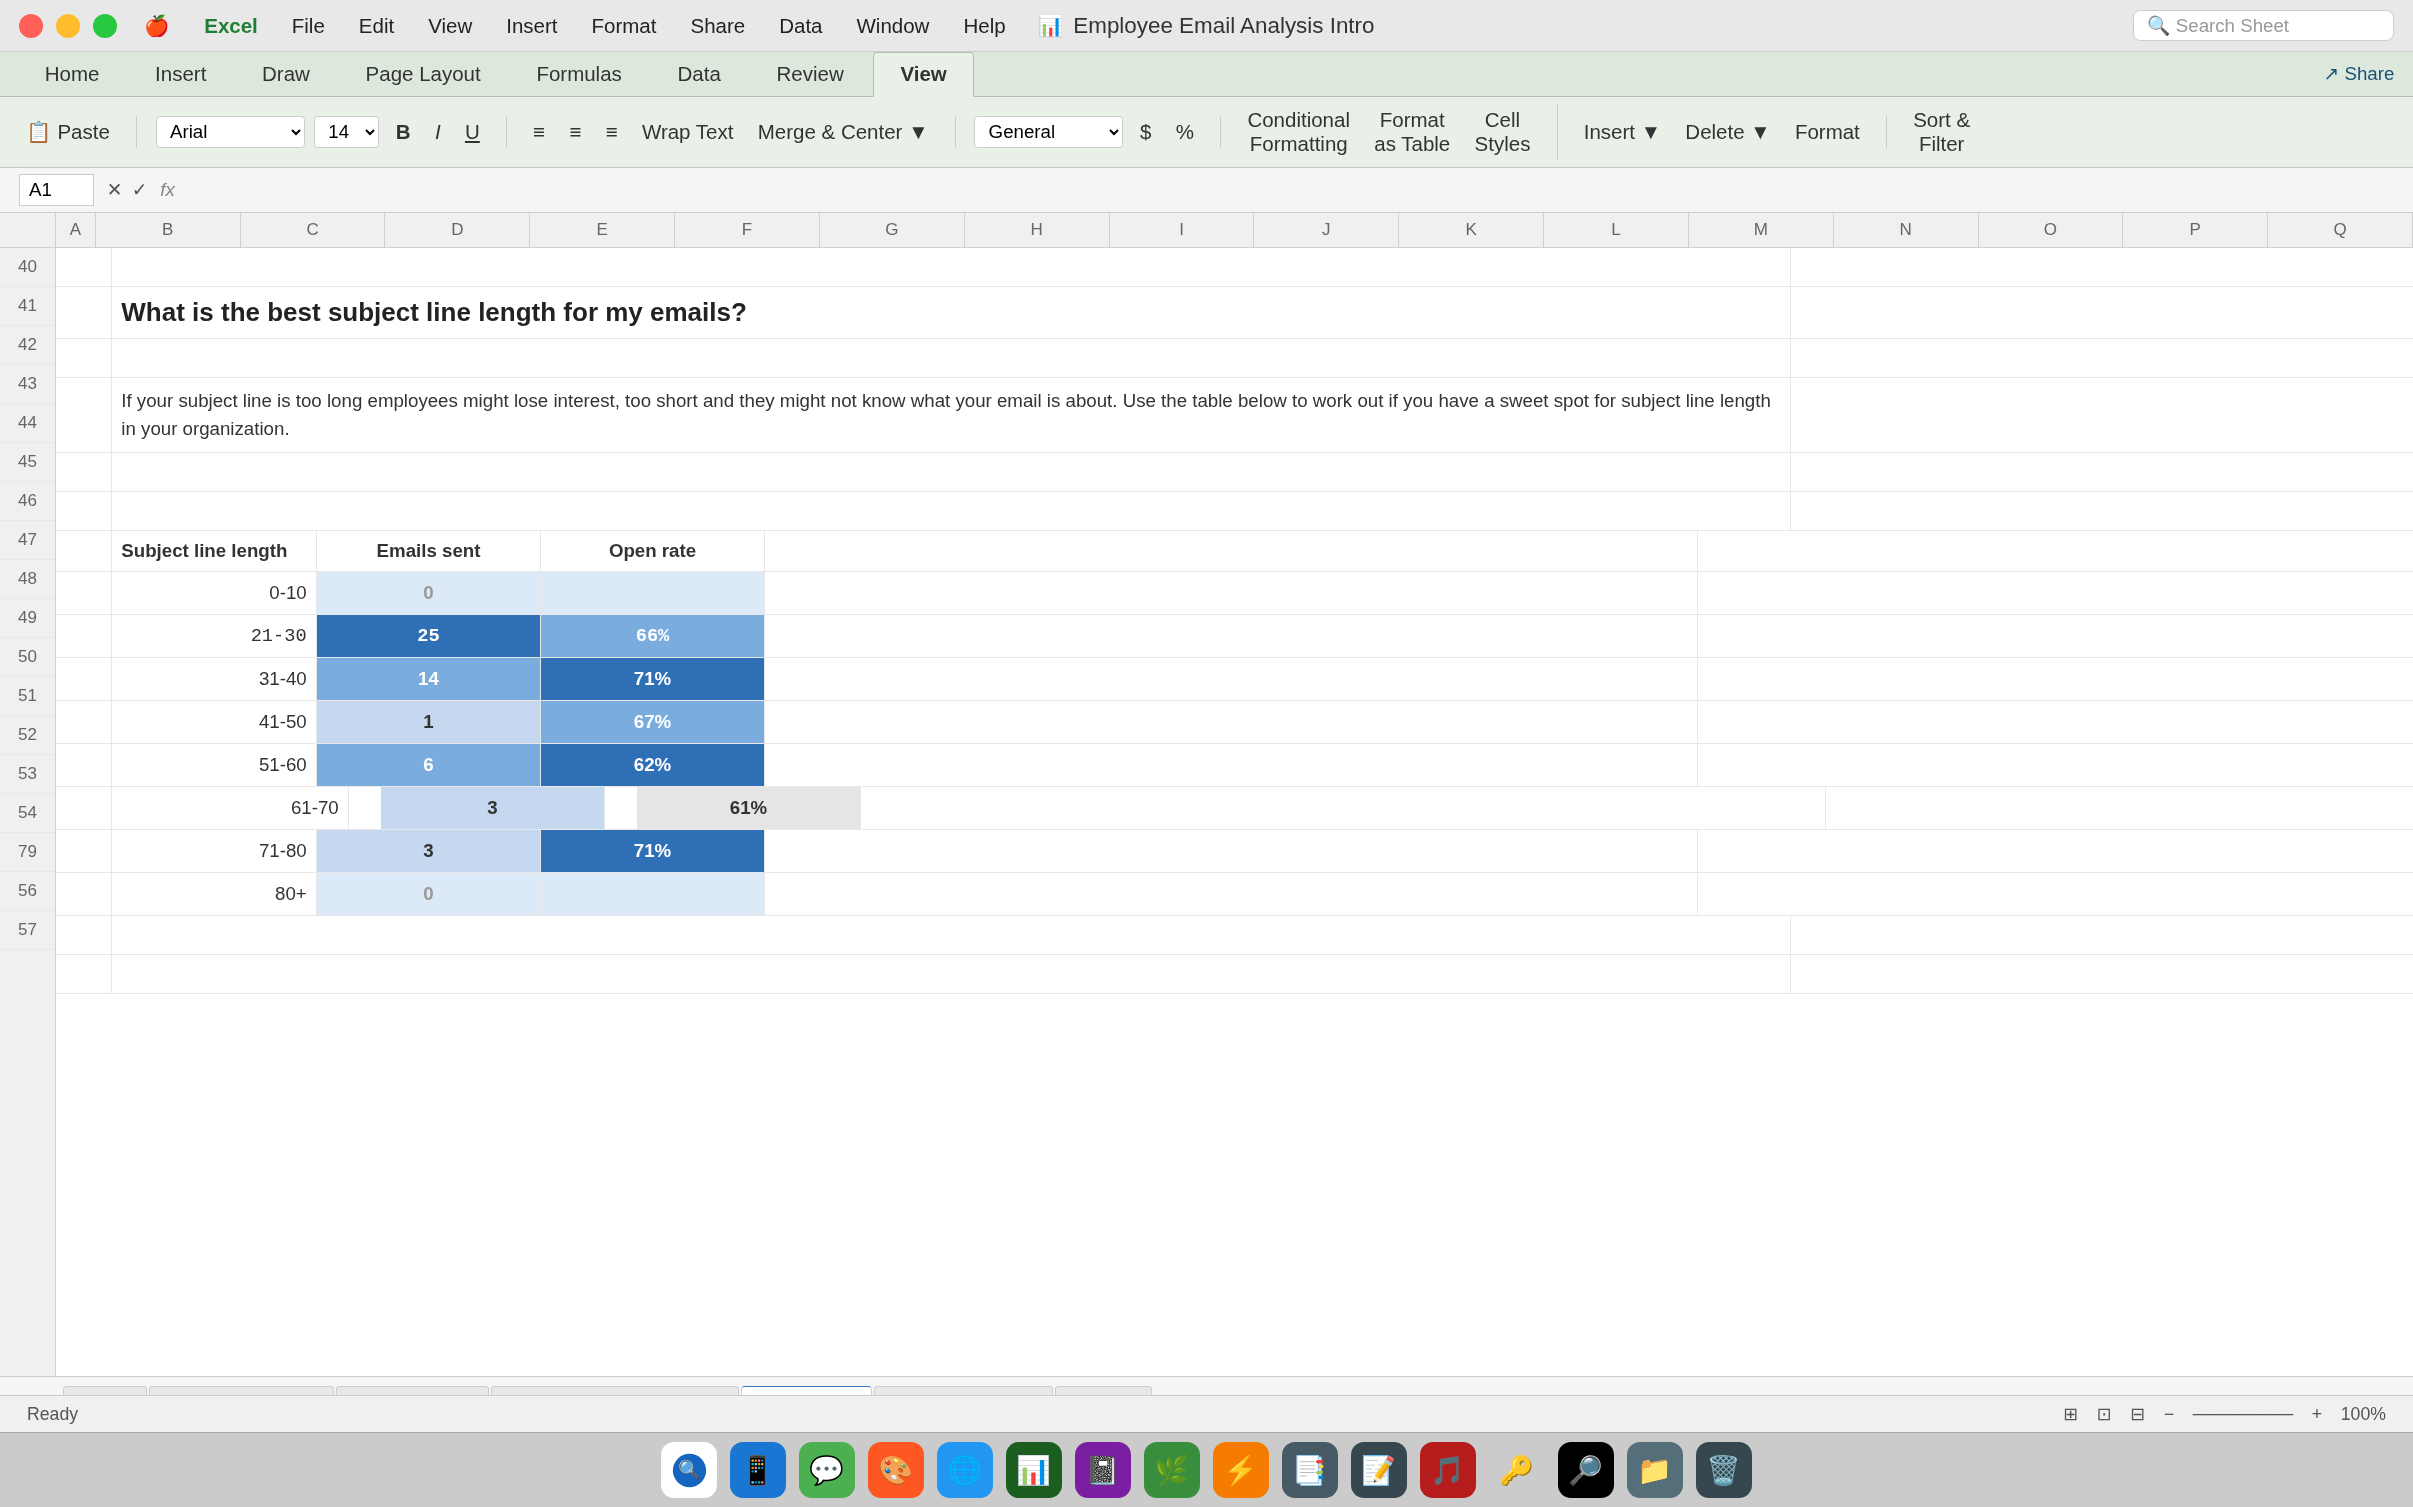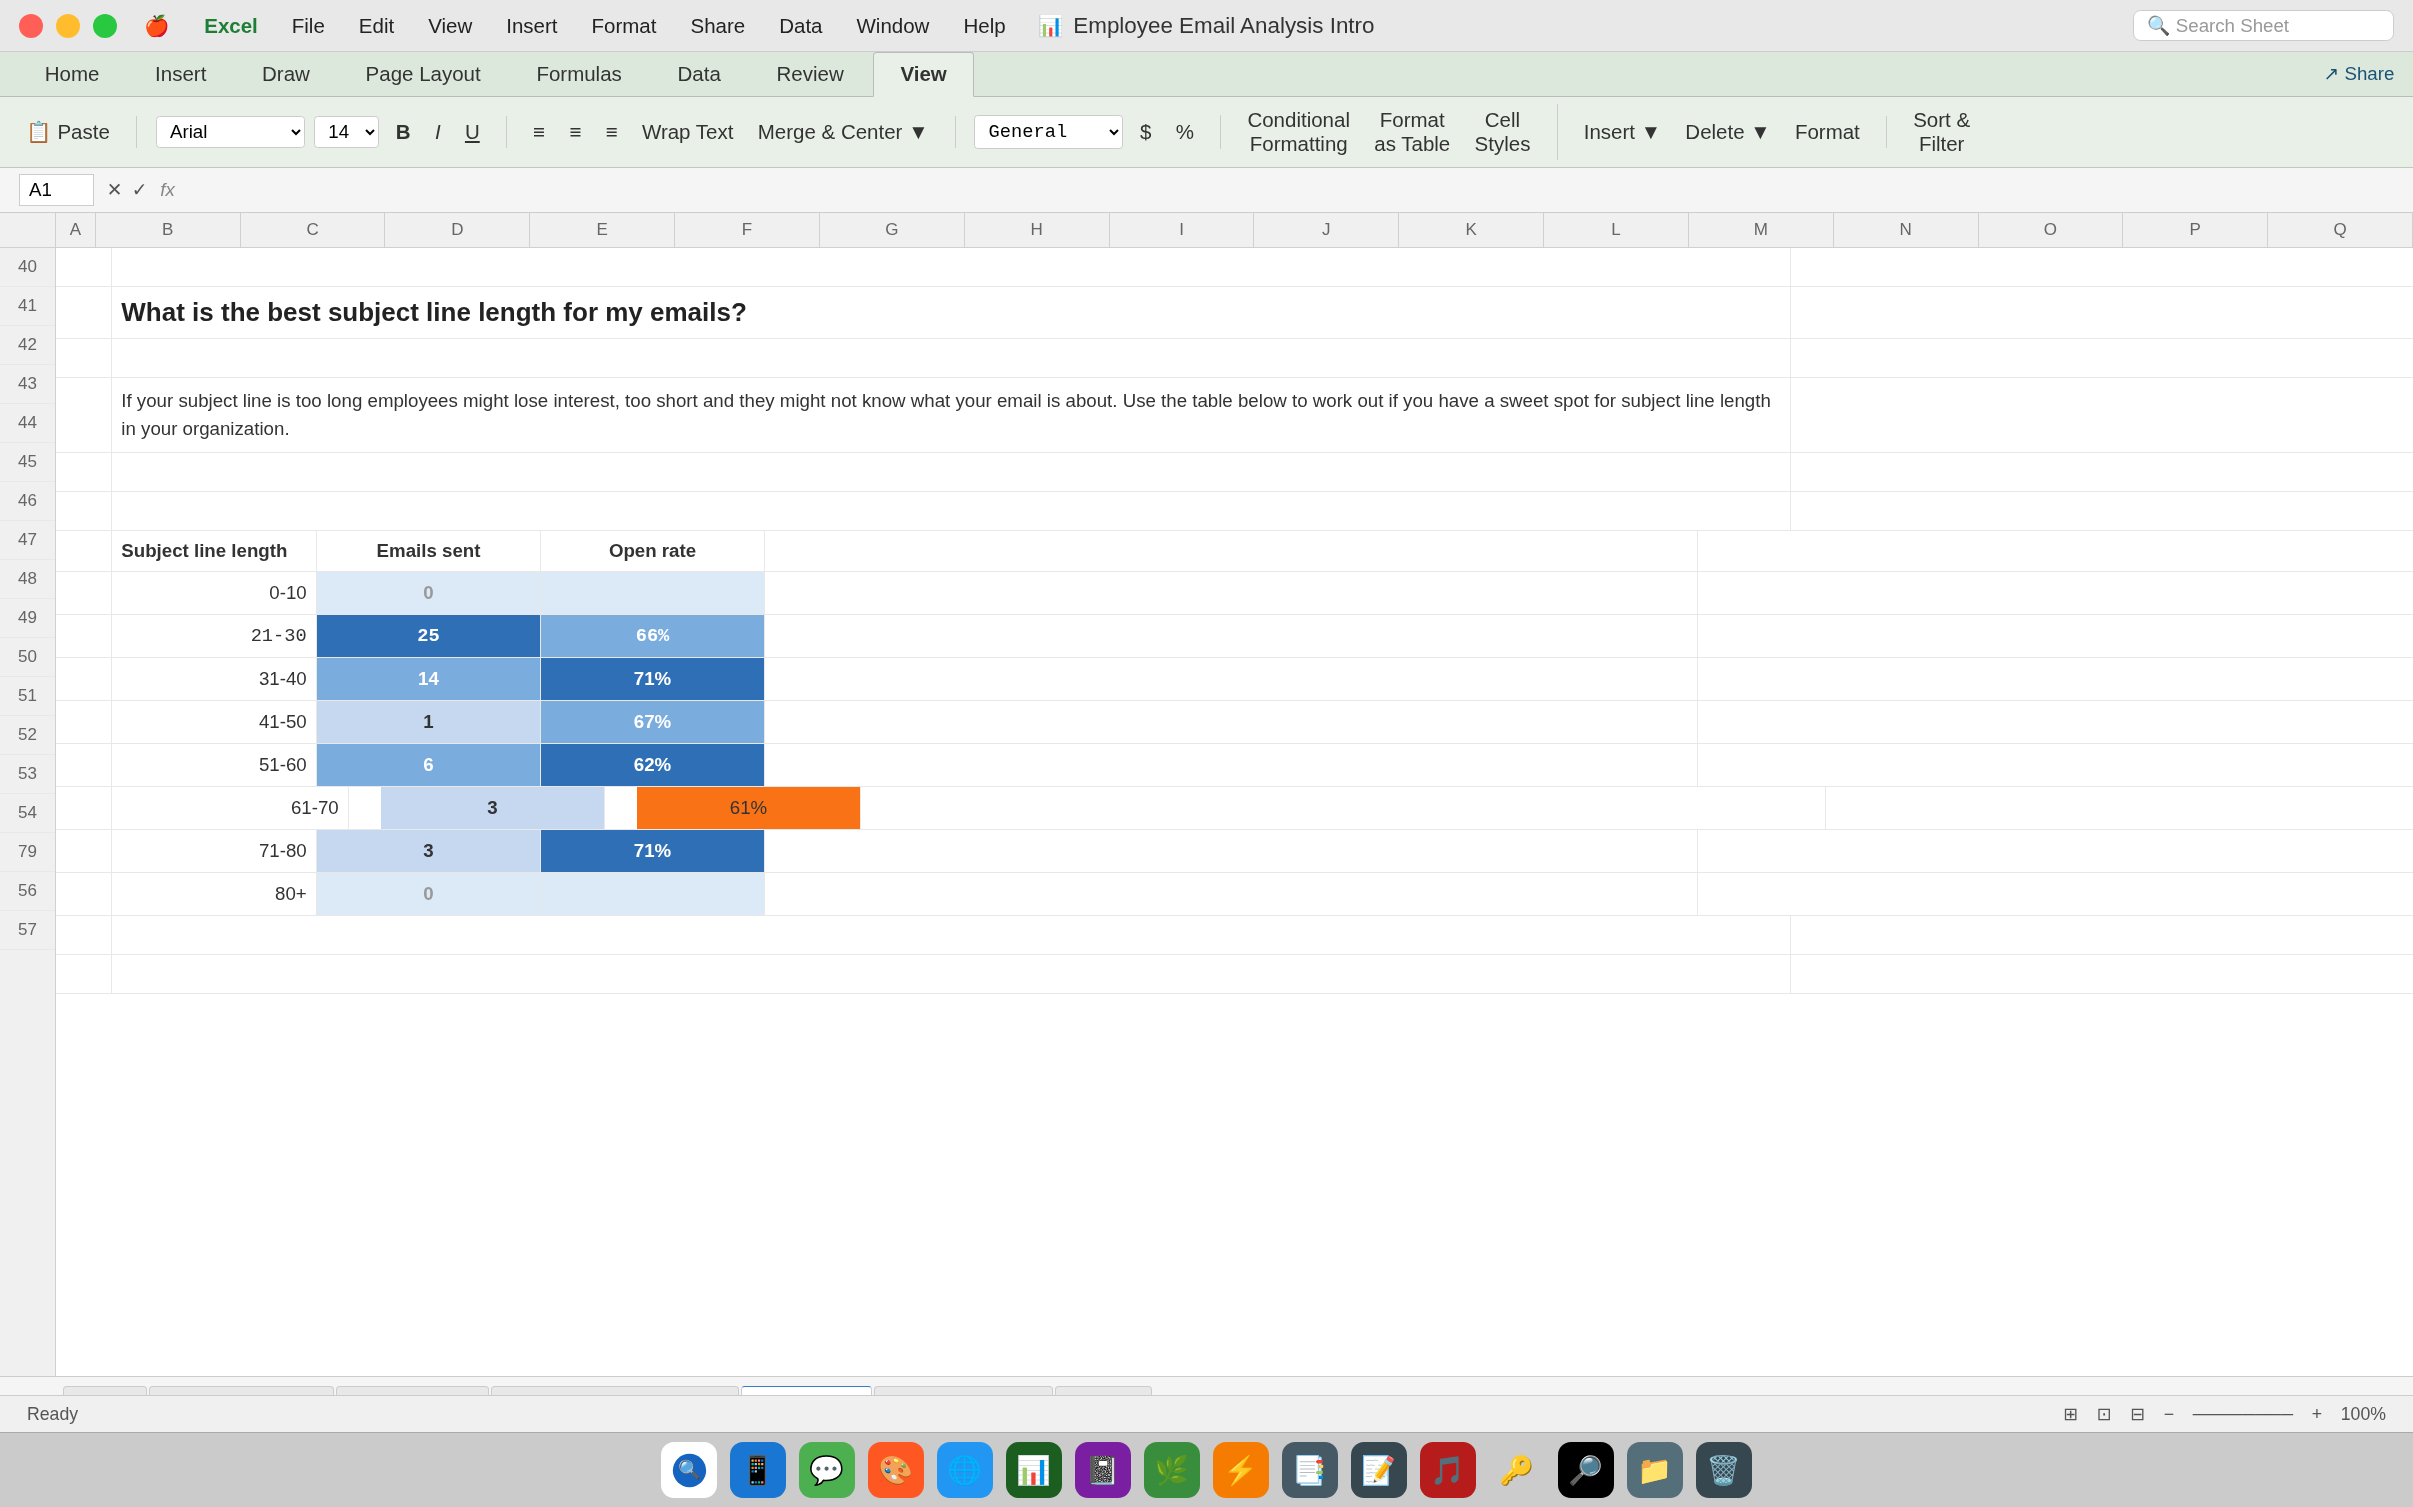--- a/index.html
+++ b/index.html
@@ -371,21 +371,21 @@
         <button class="ribbon-btn"><u>U</u></button>
       </div>
       <div class="ribbon-group">
         <button class="ribbon-btn">≡</button>
         <button class="ribbon-btn">≡</button>
         <button class="ribbon-btn">≡</button>
         <button class="ribbon-btn">Wrap Text</button>
         <button class="ribbon-btn">Merge &amp; Center ▼</button>
       </div>
       <div class="ribbon-group">
-        <select class="font-selector" style="min-width:149px;font-family:Liberation Mono, monospace;">
+        <select class="font-selector" style="min-width:149px;">
           <option>General</option>
         </select>
         <button class="ribbon-btn">$</button>
         <button class="ribbon-btn">%</button>
       </div>
       <div class="ribbon-group">
         <button class="ribbon-btn">Conditional<br>Formatting</button>
         <button class="ribbon-btn">Format<br>as Table</button>
         <button class="ribbon-btn">Cell<br>Styles</button>
       </div>
@@ -533,21 +533,21 @@
           <div class="ss-cell" style="width:205px; justify-content:flex-end; color:#333;">51-60</div>
           <div class="ss-cell" style="width:224px; justify-content:center; background:#7aacde; color:#fff; font-weight:700;">6</div>
           <div class="ss-cell" style="width:224px; justify-content:center; background:#2e6fb5; color:#fff; font-weight:700;">62%</div>
           <div class="ss-cell" style="width:933px;"></div>
         </div>
 
         <div class="ss-row" style="height:43px;gap:32px;">
           <div class="ss-cell" style="width:56px;"></div>
           <div class="ss-cell" style="width:205px; justify-content:flex-end; color:#333;">61-70</div>
           <div class="ss-cell" style="width:224px; justify-content:center; background:#c5d8f0; color:#333; font-weight:600;">3</div>
-          <div class="ss-cell" style="width:224px; justify-content:center; background:#f97316; color:#333; font-weight:400;">61%</div>
+          <div class="ss-cell" style="width:224px; justify-content:center; background:#e5e5e5; color:#333; font-weight:700;">61%</div>
           <div class="ss-cell" style="width:933px;"></div>
         </div>
 
         <div class="ss-row" style="height:43px;">
           <div class="ss-cell" style="width:56px;"></div>
           <div class="ss-cell" style="width:205px; justify-content:flex-end; color:#333;">71-80</div>
           <div class="ss-cell" style="width:224px; justify-content:center; background:#c5d8f0; color:#333; font-weight:600;">3</div>
           <div class="ss-cell" style="width:224px; justify-content:center; background:#2e6fb5; color:#fff; font-weight:700;">71%</div>
           <div class="ss-cell" style="width:933px;"></div>
         </div>

